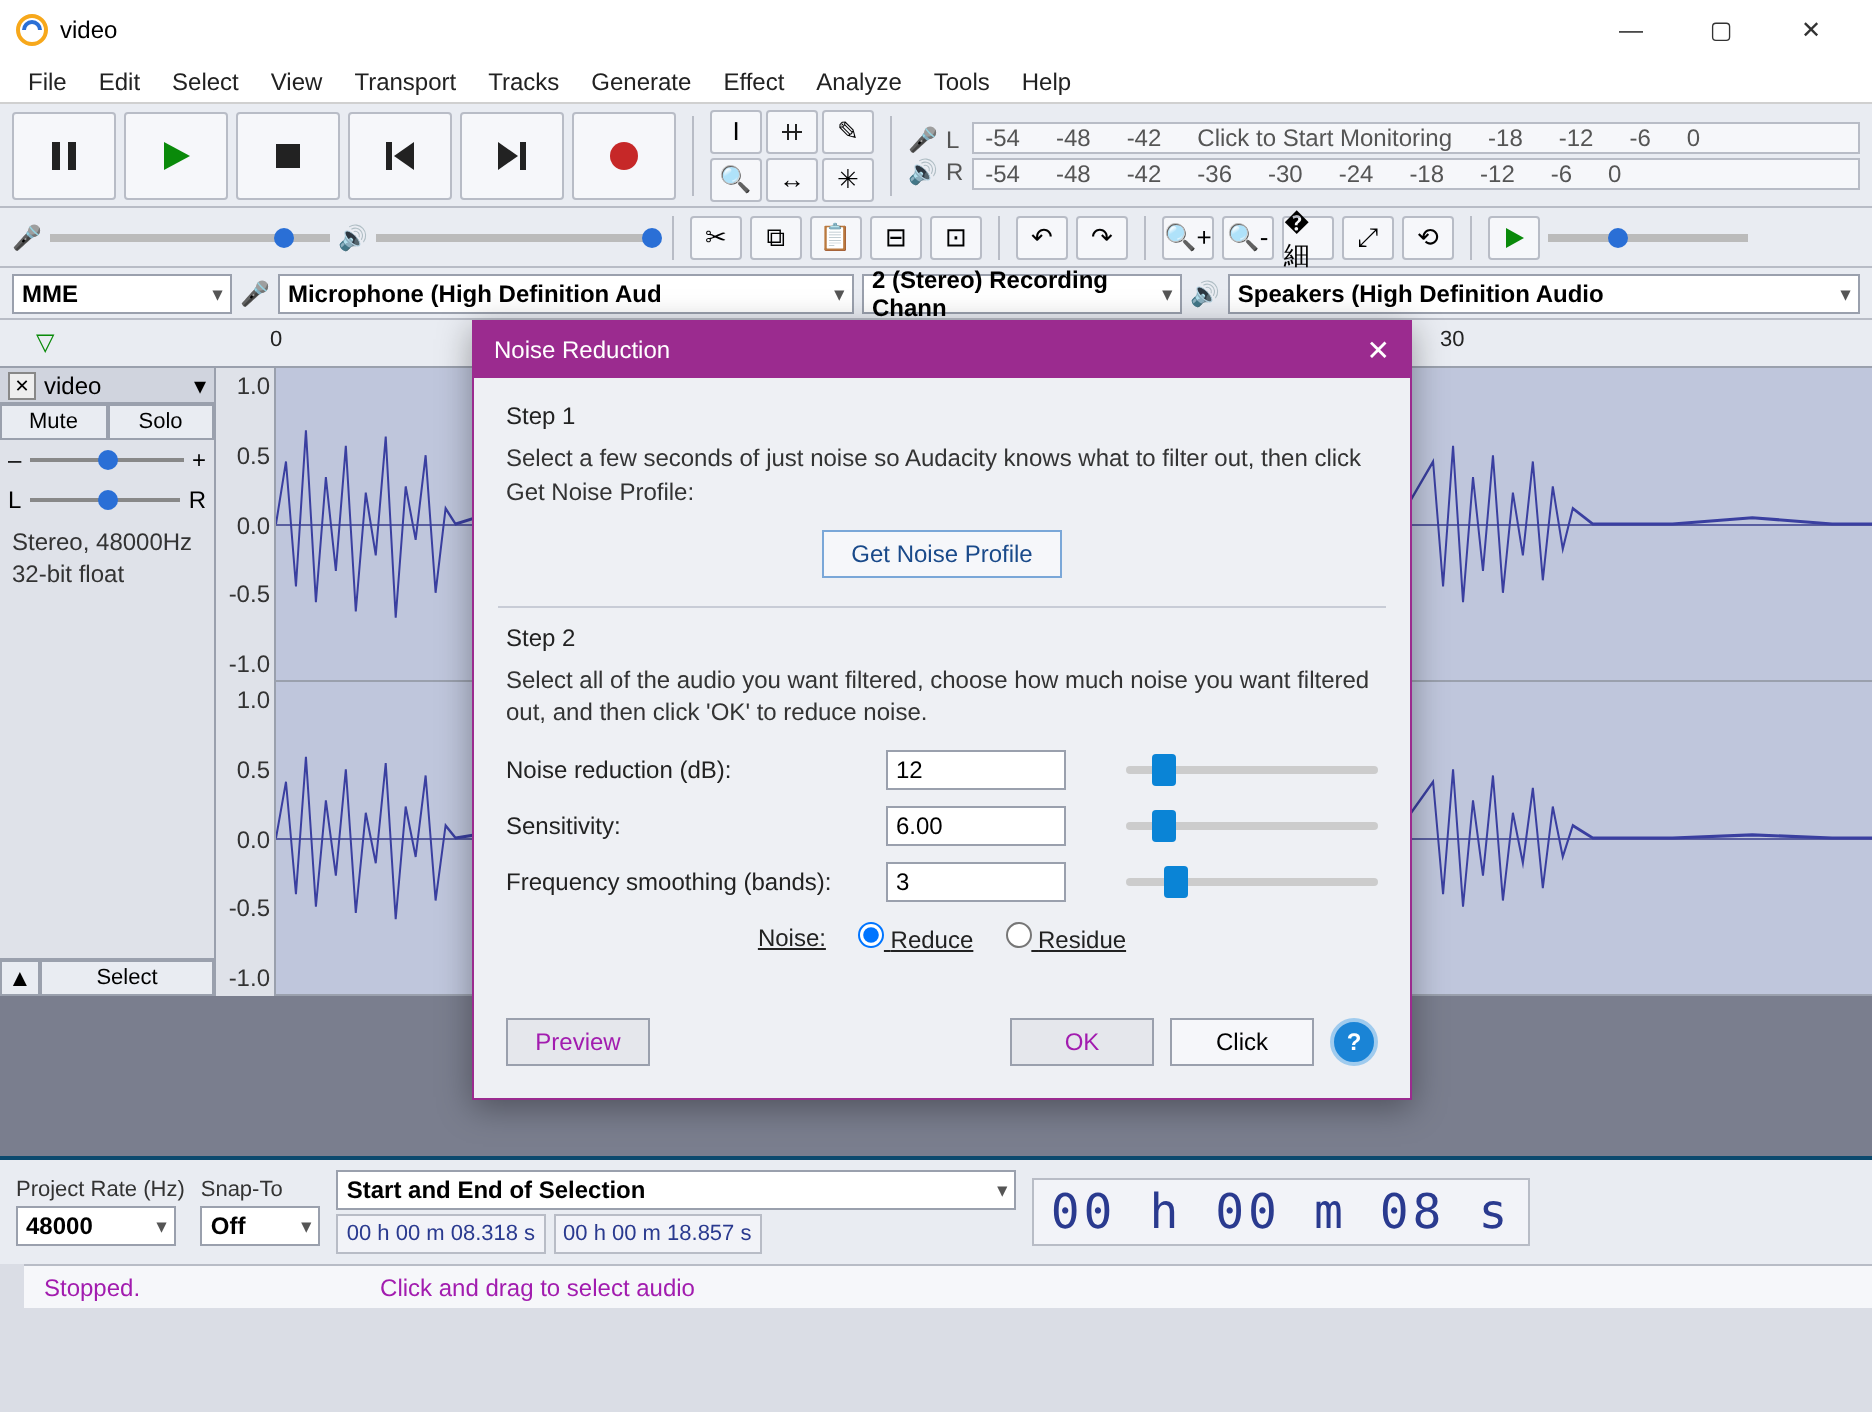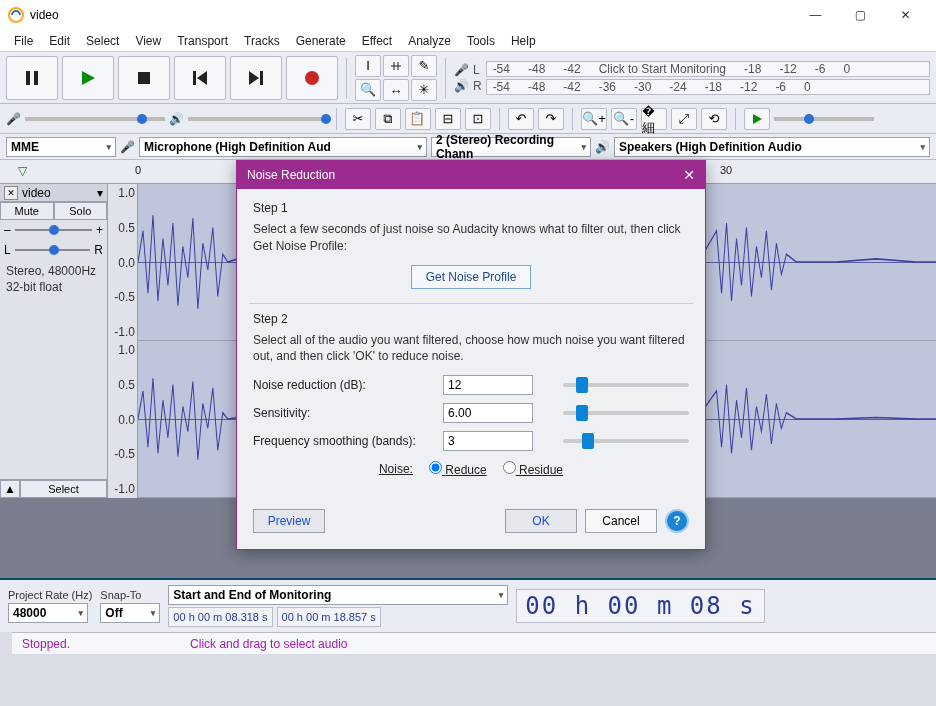--- a/index.html
+++ b/index.html
@@ -77,21 +77,21 @@
 .centerbtn { display:flex; justify-content:center; margin-bottom:14px; }
 .centerbtn button { padding:4px 14px; background:#f6f7fa; border:1px solid #7aa7d8; color:#1a4a8a; }
 .formrow { display:flex; align-items:center; gap:10px; margin:8px 0; }
 .formrow label { width:180px; }
 .formrow input[type=text] { width:90px; height:20px; border:1px solid #9aa0ad; padding:0 4px; background:#fff; }
 .formrow .hslider { flex:1; height:4px; background:#ccc; border-radius:2px; position:relative; margin-left:20px; }
 .formrow .hslider .hthumb { width:12px; height:16px; background:#0a84d6; border-radius:2px; position:absolute; top:-6px; left:10%; }
 .noiserow { display:flex; align-items:center; justify-content:center; gap:16px; margin:10px 0;text-decoration:underline; }
 .dfoot { display:flex; align-items:center; padding:10px 16px 16px; gap:8px; }
 .dfoot button { width:72px; height:24px; background:#f6f7fa; border:1px solid #9aa0ad; }
-.dfoot button.disabled { color:#1d4ed8; background:#e5e7ec; }
+.dfoot button.disabled { color:#a21caf; background:#e5e7ec; }
 .dfoot .spacer { flex:1; }
 .helpbtn { width:24px; height:24px; border-radius:50%; background:#1a84d6; color:#fff; display:flex; align-items:center; justify-content:center; font-weight:bold; border:2px solid #9fcbee; }
 
 hr.sep { border:none; border-top:1px solid #c8ccd6; margin:8px -4px; }
 </style>
 </head>
 <body>
 
 <div class="titlebar">
   <svg class="logo" viewBox="0 0 16 16">
@@ -344,21 +344,21 @@
   </div>
   <div class="botcol">
     <label>Snap-To</label>
     <div class="combo" style="width:60px">
         <span>Off</span>
         <span class="chev">▾</span>
       </div>
   </div>
   <div class="botcol" style="flex:0 0 auto">
     <div class="combo" style="width:340px">
-        <span>Start and End of Monitoring</span>
+        <span>Start and End of Selection</span>
         <span class="chev">▾</span>
       </div>
     <div style="display:flex;gap:4px">
       <div class="timefield">00 h 00 m 08.318 s</div>
       <div class="timefield">00 h 00 m 18.857 s</div>
     </div>
   </div>
   <div class="timedisplay">00 h 00 m 08 s</div>
 </div>
 
@@ -406,16 +406,16 @@
     <div class="noiserow">
       <span>Noise:</span>
       <label><input type="radio" name="noise" checked="" style=""> <span>Reduce</span></label>
       <label><input type="radio" name="noise" style=""> <span>Residue</span></label>
     </div>
   </div>
   <div class="dfoot">
     <button class="disabled">Preview</button>
     <div class="spacer"></div>
     <button class="disabled">OK</button>
-    <button>Cancel</button>
+    <button>Click</button>
     <div class="helpbtn">?</div>
   </div>
 </div>
 
 </body></html>

